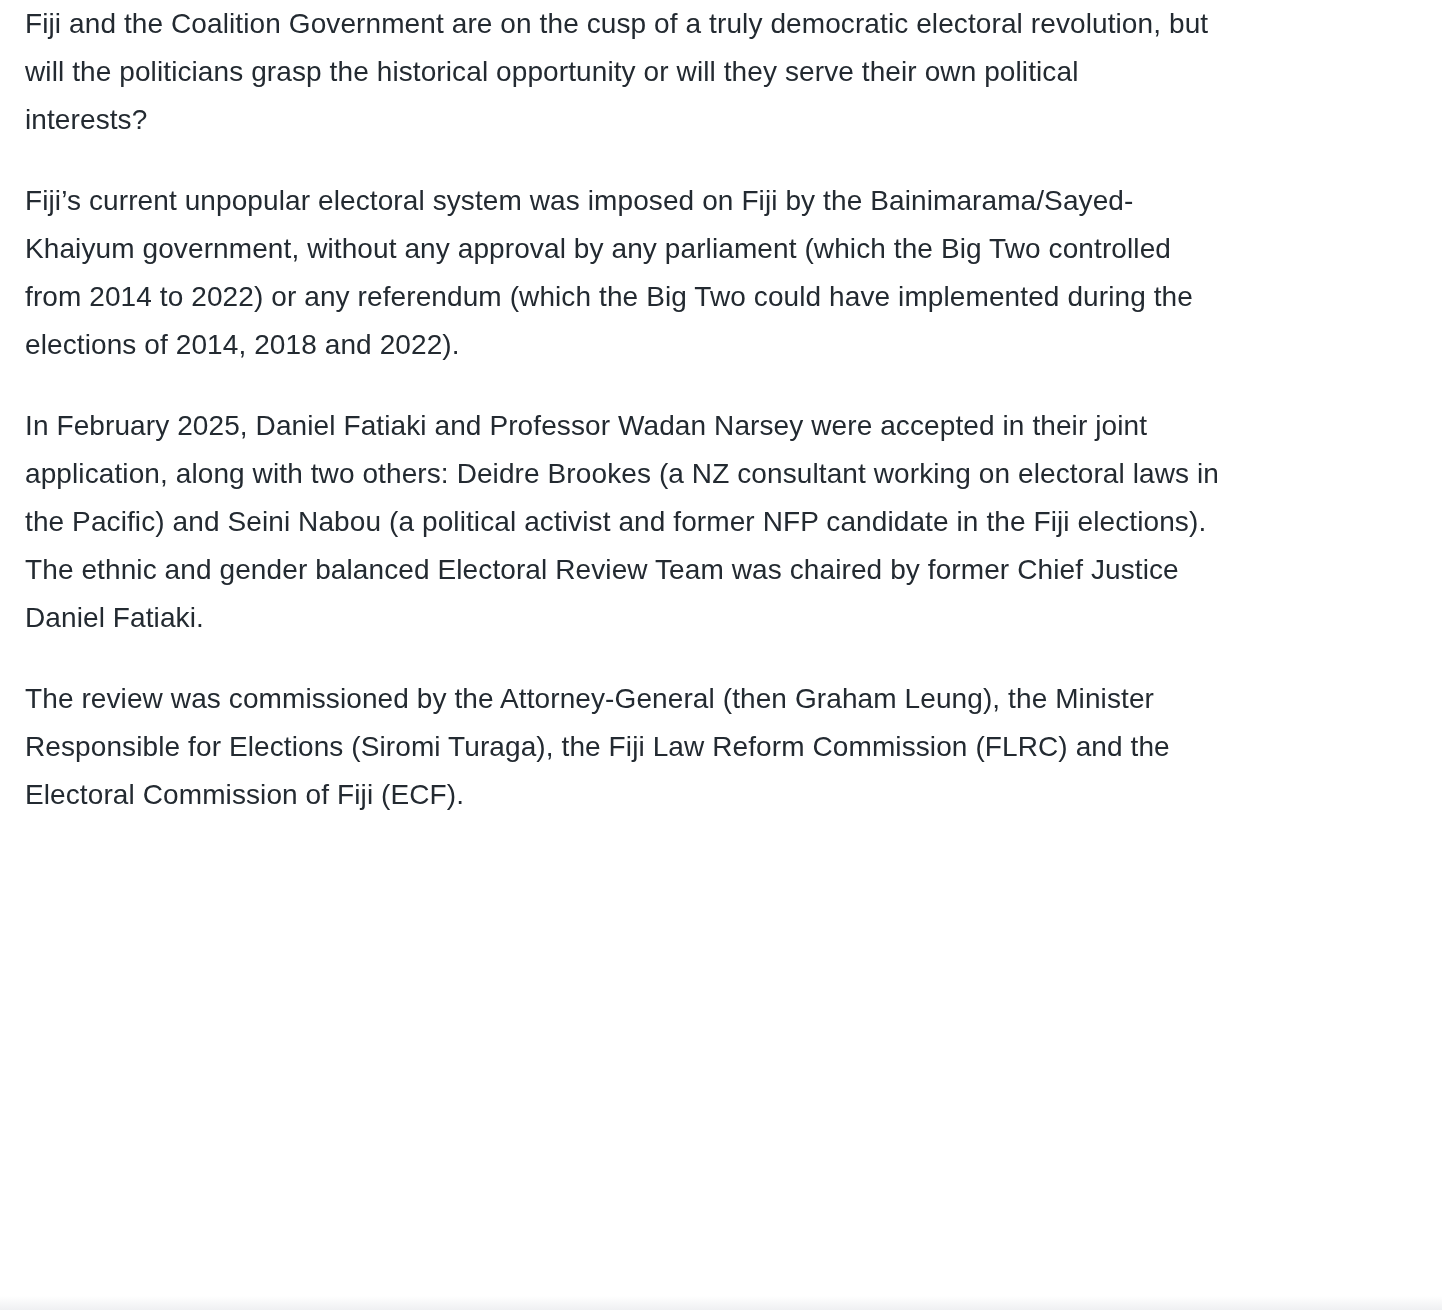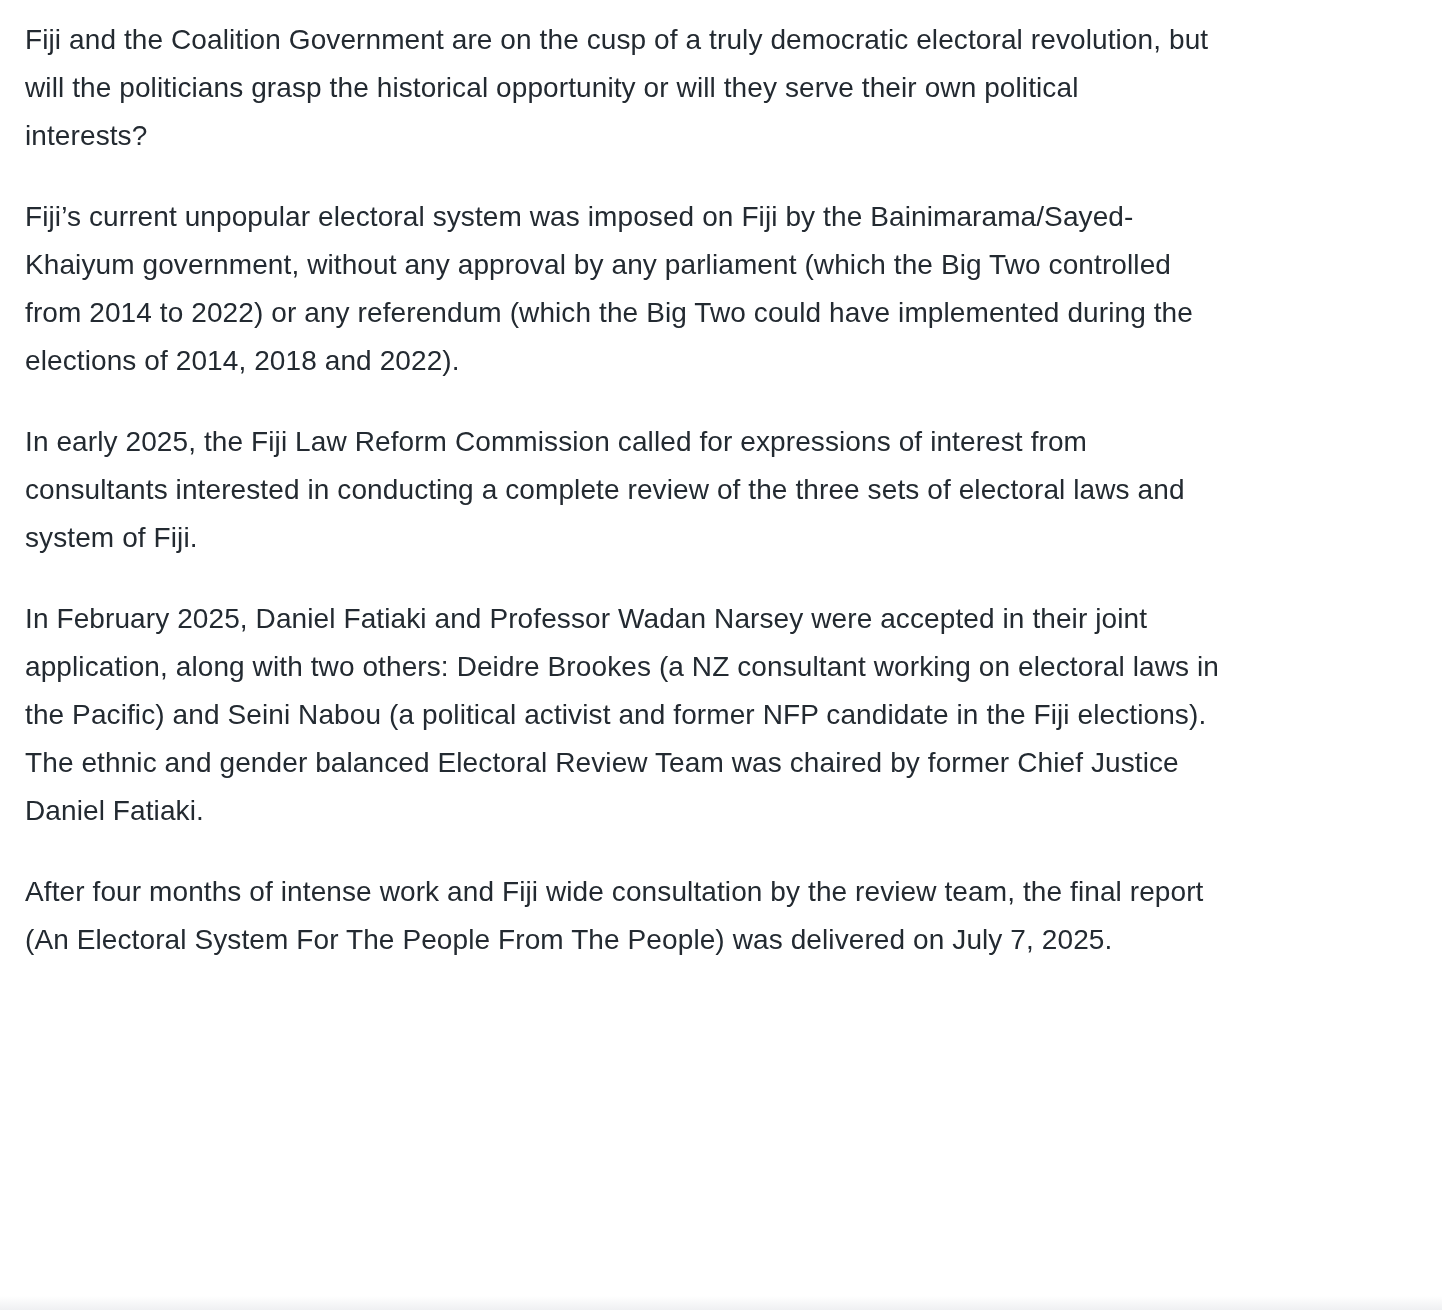--- a/index.html
+++ b/index.html
@@ -9,21 +9,21 @@
   }
   .page {
     position: relative;
     width: 1442px;
     height: 1310px;
     background: #ffffff;
     overflow: hidden;
     font-family: "Liberation Sans", "DejaVu Sans", sans-serif;
   }
   .article-body {
-    padding: 16px 30px 0 25px;
+    padding: 0 30px 0 25px;
     box-sizing: border-box;
     width: 1442px;
   }
   p.para {
     margin: 0 0 33px 0;
     font-size: 28px;
     line-height: 48px;
     color: #232a31;
     letter-spacing: 0.1px;
     white-space: pre-line; 
@@ -42,25 +42,23 @@
 
 <div class="page">
   <div class="article-body">
     <p class="para">Fiji and the Coalition Government are on the cusp of a truly democratic electoral revolution, but
 will the politicians grasp the historical opportunity or will they serve their own political
 interests?</p>
     <p class="para">Fiji’s current unpopular electoral system was imposed on Fiji by the Bainimarama/Sayed-
 Khaiyum government, without any approval by any parliament (which the Big Two controlled
 from 2014 to 2022) or any referendum (which the Big Two could have implemented during the
 elections of 2014, 2018 and 2022).</p>
-    <p class="para">In early 2025, the Fiji Law Reform Commission called for expressions of interest from
-consultants interested in conducting a complete review of the three sets of electoral laws and
-system of Fiji.</p>
     <p class="para">In February 2025, Daniel Fatiaki and Professor Wadan Narsey were accepted in their joint
 application, along with two others: Deidre Brookes (a NZ consultant working on electoral laws in
 the Pacific) and Seini Nabou (a political activist and former NFP candidate in the Fiji elections).
 The ethnic and gender balanced Electoral Review Team was chaired by former Chief Justice
 Daniel Fatiaki.</p>
-    <p class="para">After four months of intense work and Fiji wide consultation by the review team, the final report
-(An Electoral System For The People From The People) was delivered on July 7, 2025.</p>
+    <p class="para">The review was commissioned by the Attorney-General (then Graham Leung), the Minister
+Responsible for Elections (Siromi Turaga), the Fiji Law Reform Commission (FLRC) and the
+Electoral Commission of Fiji (ECF).</p>
   </div>
   <div class="bottom-edge"></div>
 </div>
 
 </body></html>

